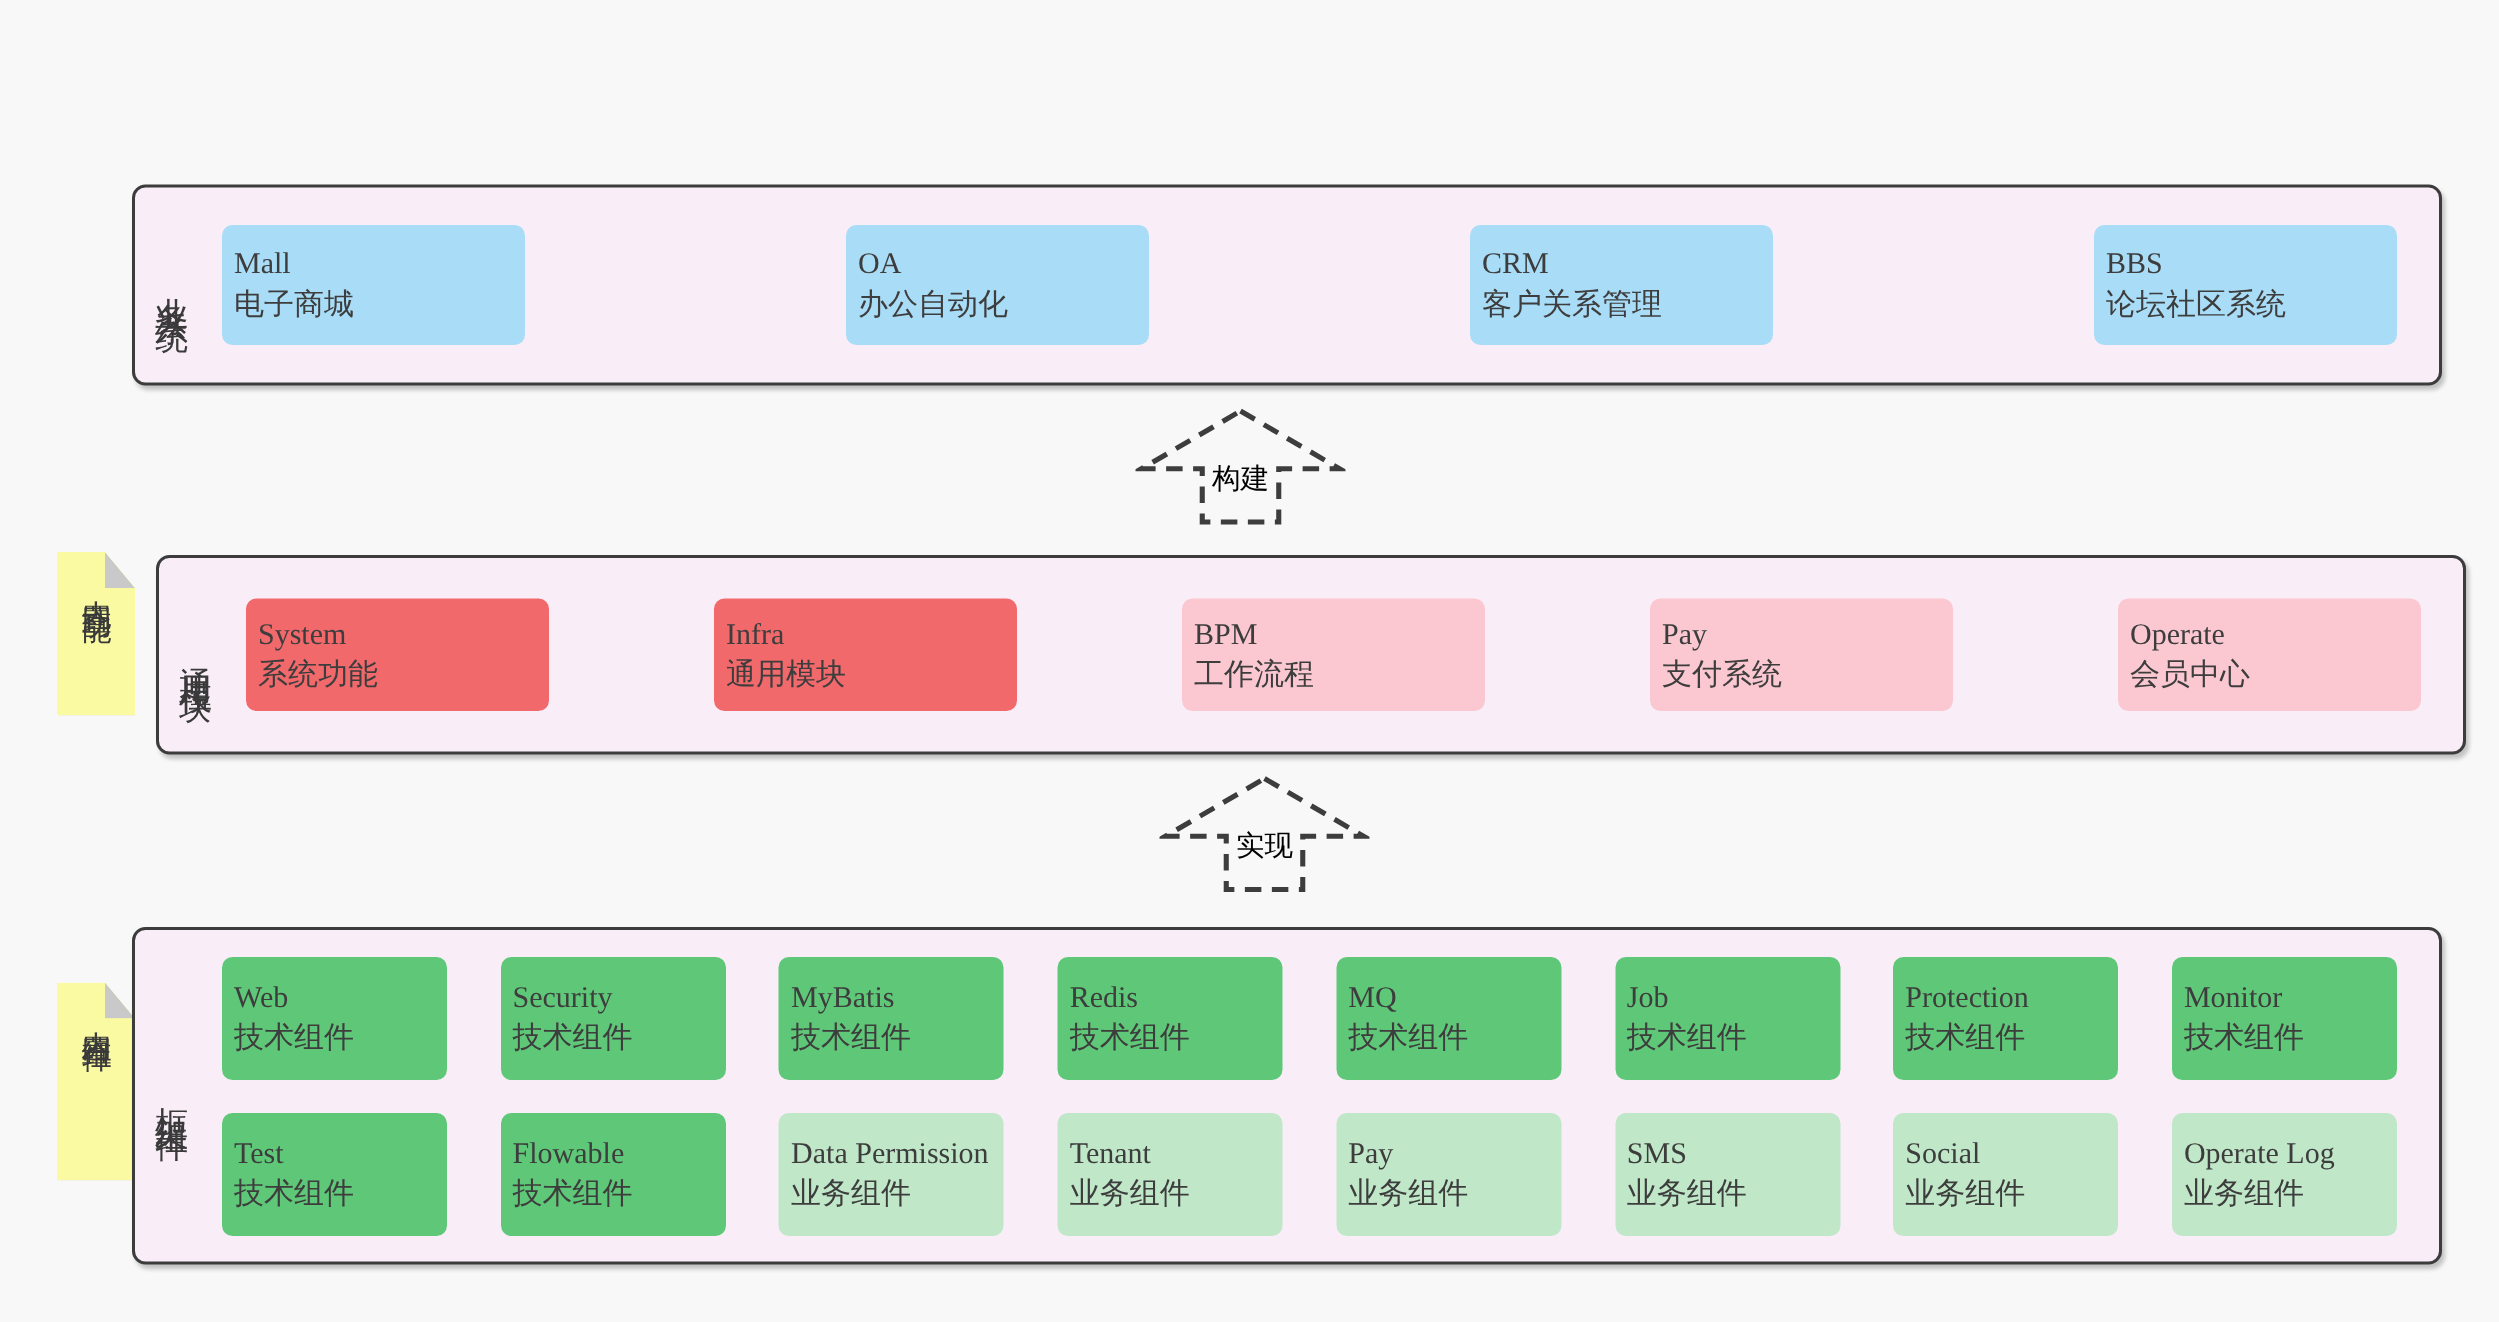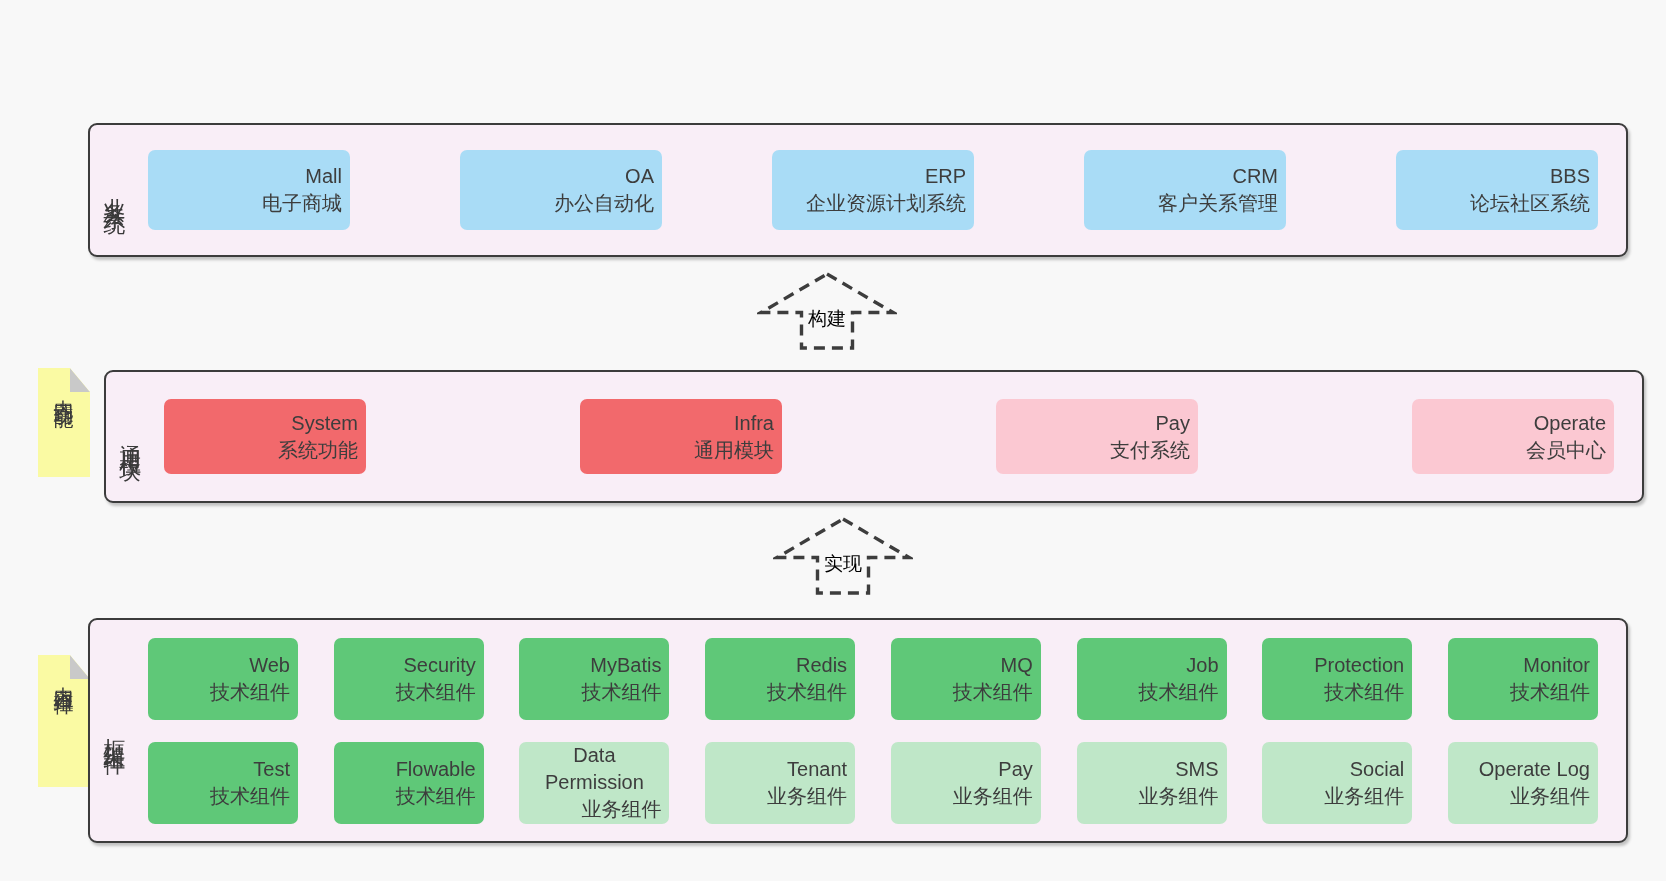--- a/index.html
+++ b/index.html
@@ -37,23 +37,24 @@
     flex:1;display:flex;justify-content:space-between;align-items:center;
     padding-left:12px;padding-right:28px;
   }
   .rows{
     flex:1;display:flex;flex-direction:column;gap:22px;justify-content:center;
     padding-left:12px;padding-right:28px;
   }
   .rows .boxes{flex:none;padding:0;}
   .box{
     border-radius:7px;
-    display:flex;flex-direction:column;align-items:flex-end;justify-content:center;
+    display:flex;flex-direction:column;align-items:flex-start;justify-content:center;
     text-align:center;font-size:20px;line-height:27px;color:var(--text);
     padding:2px 8px;
+    font-family:Liberation Serif, serif;
   }
   .row6 .box{width:202px;height:80px;}
   #band-modules .box{height:75px;}
   .row8 .box{width:150px;height:82px;}
   .blue{background:var(--blue);}
   .red{background:var(--red);}
   .pink{background:var(--pink);}
   .green{background:var(--green);}
   .lightgreen{background:var(--light_green);}
   .note{
@@ -93,24 +94,20 @@
   <div class="boxes row6">
     <div class="box blue">
       <span>Mall</span>
       <span>电子商城</span>
     </div>
     <div class="box blue">
       <span>OA</span>
       <span>办公自动化</span>
     </div>
     <div class="box blue">
-      <span>ERP</span>
-      <span>企业资源计划系统</span>
-    </div>
-    <div class="box blue">
       <span>CRM</span>
       <span>客户关系管理</span>
     </div>
     <div class="box blue">
       <span>BBS</span>
       <span>论坛社区系统</span>
     </div>
   </div>
 </div>
 
@@ -131,20 +128,24 @@
   <div class="boxes row6">
     <div class="box red">
       <span>System</span>
       <span>系统功能</span>
     </div>
     <div class="box red">
       <span>Infra</span>
       <span>通用模块</span>
     </div>
     <div class="box pink">
+      <span>BPM</span>
+      <span>工作流程</span>
+    </div>
+    <div class="box pink">
       <span>Pay</span>
       <span>支付系统</span>
     </div>
     <div class="box pink">
       <span>Operate</span>
       <span>会员中心</span>
     </div>
   </div>
 </div>
 

